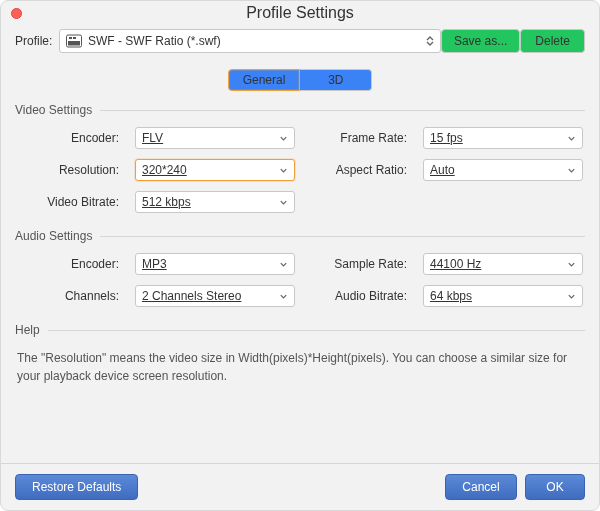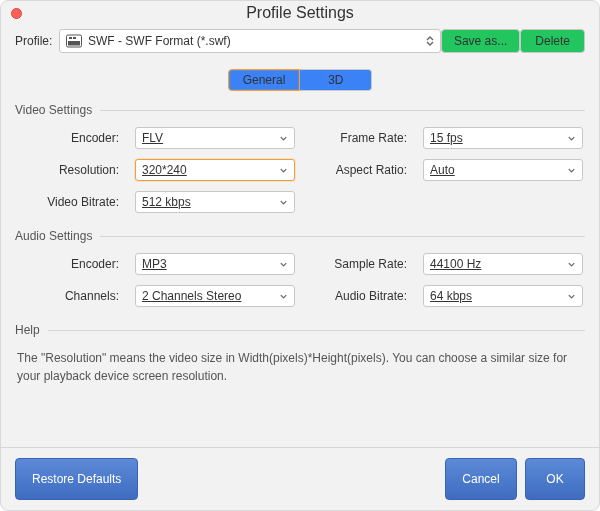--- a/index.html
+++ b/index.html
@@ -142,21 +142,21 @@
     padding: 10px 14px;
     display: flex;
     align-items: center;
   }
   .btn-primary {
     background: #4e7dd1;
     background: linear-gradient(#5c8ad8, #3f6cc0);
     color: #fff;
     border: 1px solid #3a63b0;
     border-radius: 4px;
-    height: 42px;
+    height: 26px;
     padding: 0 16px;
     font-size: 12px;
     display: inline-flex; align-items: center; justify-content: center;
     cursor: pointer;
   }
   .footer .spacer { flex: 1; }
   .footer .btn-primary + .btn-primary { margin-left: 8px; }
   .ok { min-width: 60px; }
   .cancel { min-width: 72px; }
   .restore { min-width: 120px; }
@@ -182,21 +182,21 @@
       <span class="lbl">Profile:</span>
       <div class="select profile-select">
         <span class="icon">
           <svg viewBox="0 0 16 14">
               <rect x="0.5" y="1" width="15" height="12" rx="1.5" fill="#fff" stroke="#555"></rect>
               <rect x="2" y="7" width="12" height="4.5" fill="#555"></rect>
               <rect x="3" y="3" width="3" height="2" fill="#555"></rect>
               <rect x="7" y="3" width="3" height="2" fill="#555"></rect>
             </svg>
         </span>
-        <span class="val">SWF - SWF Format (*.swf)</span>
+        <span class="val">SWF - SWF Ratio (*.swf)</span>
         <span class="updown">
           <svg viewBox="0 0 8 5">
               <polyline points="1,4 4,1 7,4"></polyline>
             </svg>
           <svg viewBox="0 0 8 5">
               <polyline points="1,1 4,4 7,1"></polyline>
             </svg>
         </span>
       </div>
       <button class="btn">Save as...</button>

